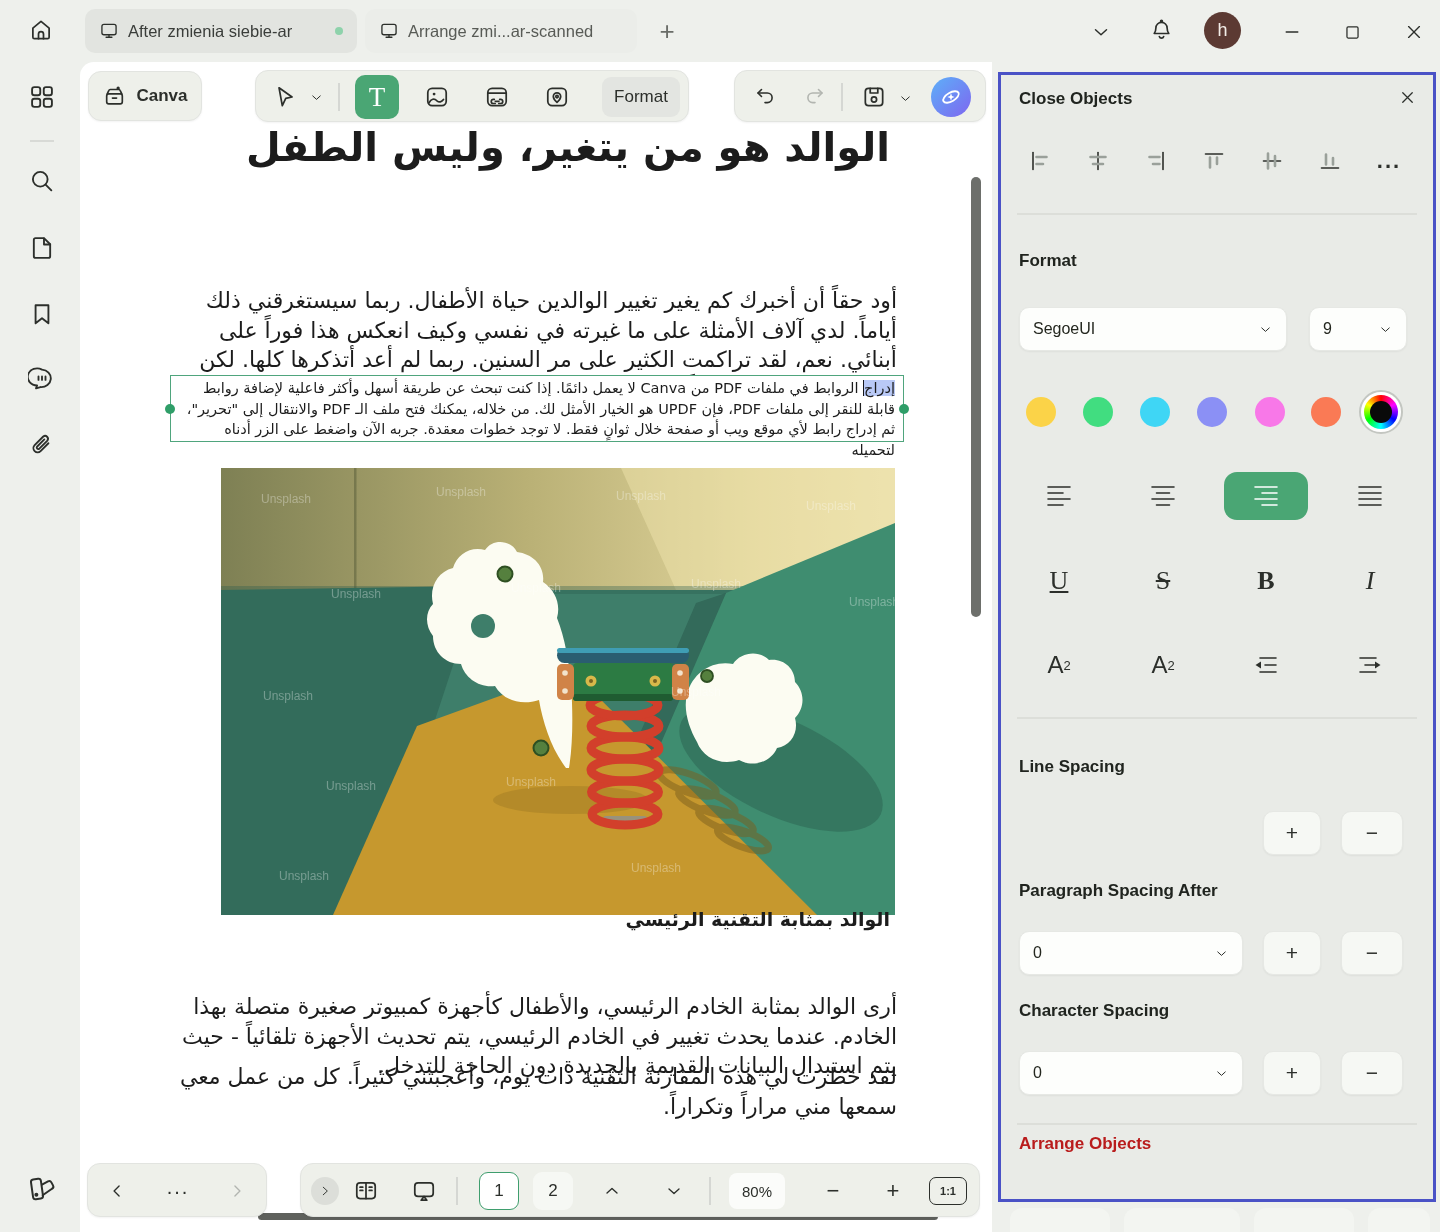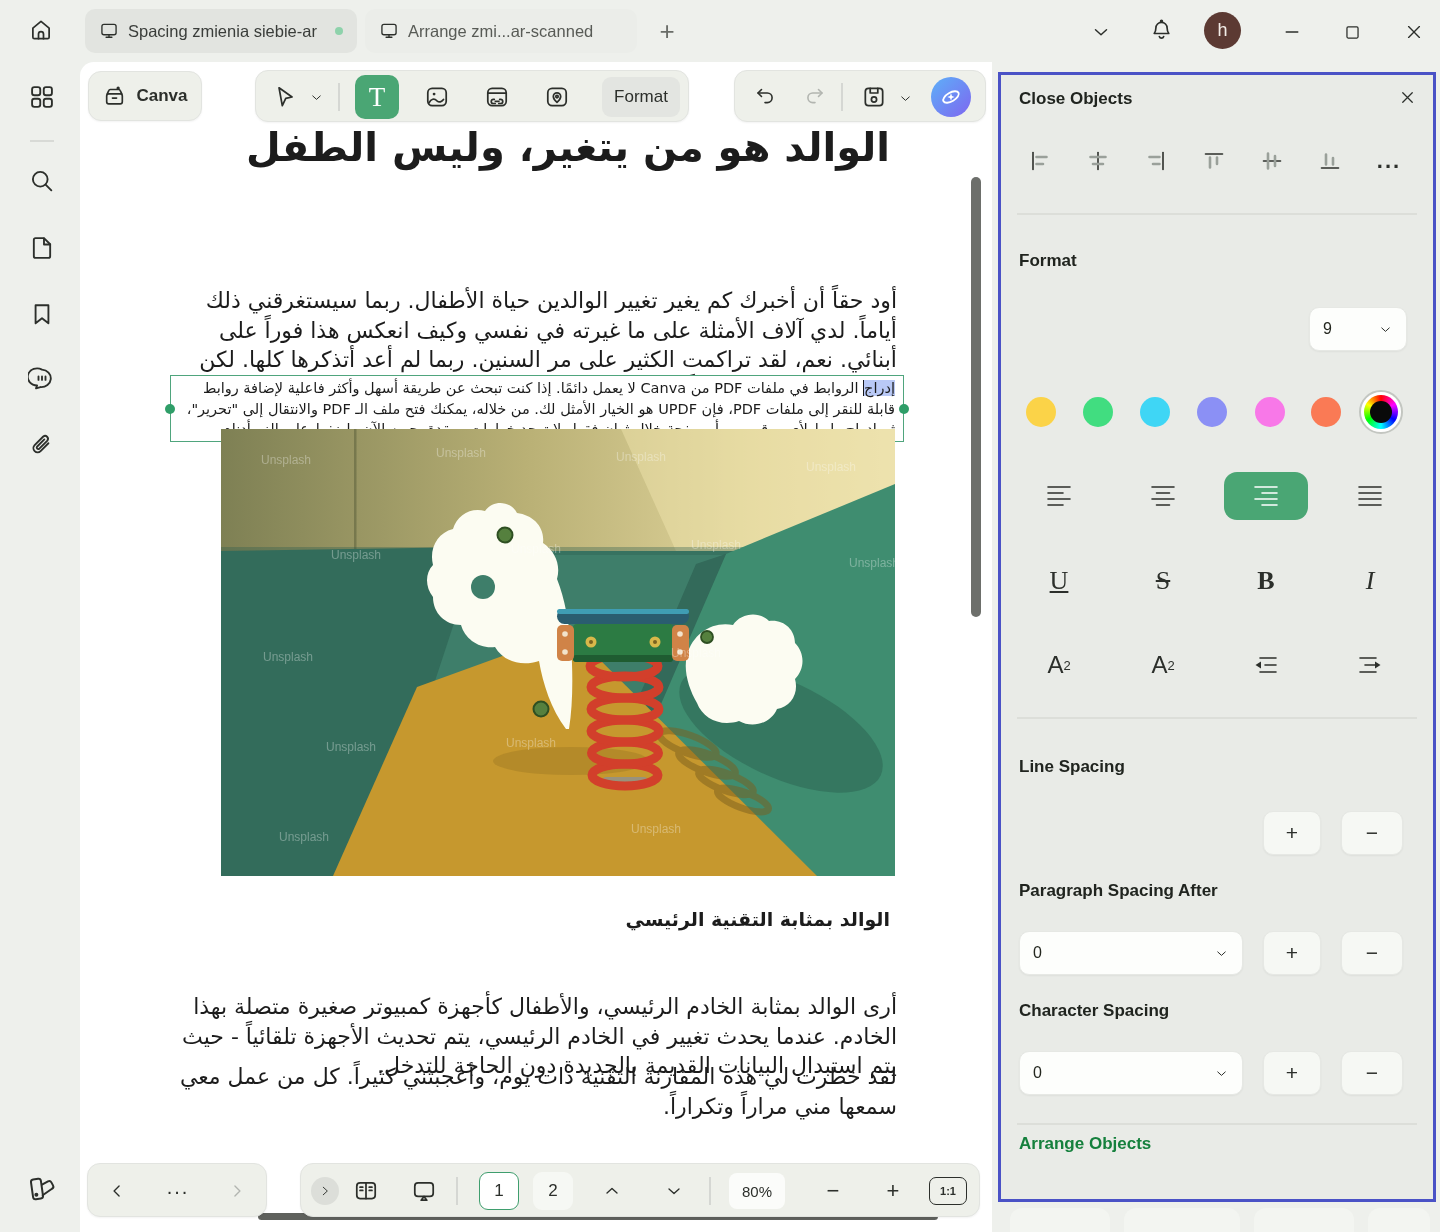--- a/index.html
+++ b/index.html
@@ -39,21 +39,21 @@
       <path d="M4.5 10.2 12 4l7.5 6.2V18.6a1.4 1.4 0 0 1-1.4 1.4H5.9a1.4 1.4 0 0 1-1.4-1.4Z"></path>
       <path d="M9.7 20v-4.3a2.3 2.3 0 0 1 4.6 0V20"></path>
     </svg>
 </div>
 
 <div class="tab" style="left:85px;width:272px;background:#e2e4e0">
   <svg class="ico" width="20" height="20" viewBox="0 0 24 24">
       <rect x="3.5" y="4" width="17" height="12.5" rx="2.5"></rect>
       <path d="M12 16.5v3M8.5 19.5h7"></path>
     </svg>
-  <span>Spacing zmienia siebie-ar</span>
+  <span>After zmienia siebie-ar</span>
   <span style="width:8px;height:8px;border-radius:50%;background:#8ed2ab;margin-left:auto"></span>
 </div>
 
 <div class="tab" style="left:365px;width:272px;background:#ebede9">
   <svg class="ico" width="20" height="20" viewBox="0 0 24 24">
       <rect x="3.5" y="4" width="17" height="12.5" rx="2.5"></rect>
       <path d="M12 16.5v3M8.5 19.5h7"></path>
     </svg>
   <span style="color:#585b56">Arrange zmi...ar-scanned</span>
 </div>
@@ -219,21 +219,21 @@
 <div class="abs ar" style="right:550px;top:124px;font-size:40px;font-weight:bold;white-space:nowrap">الوالد هو من يتغير، وليس الطفل</div>
 
 <div class="para ar" style="top:286px">أود حقاً أن أخبرك كم يغير تغيير الوالدين حياة الأطفال. ربما سيستغرقني ذلك أياماً. لدي آلاف الأمثلة على ما غيرته في نفسي وكيف انعكس هذا فوراً على أبنائي. نعم، لقد تراكمت الكثير على مر السنين. ربما لم أعد أتذكرها كلها. لكن قلبي الأم يختزنها جميعاً في سرية.</div>
 
 <div class="abs" style="left:170px;top:375px;width:734px;height:67px;border:1.5px solid #4fa57d;background:#fff">
   <div class="ar" style="padding:2px 8px;font-size:14.5px;line-height:20.5px"><span class="hl">إدراج</span><span> الروابط في ملفات PDF من Canva لا يعمل دائمًا. إذا كنت تبحث عن طريقة أسهل وأكثر فاعلية لإضافة روابط قابلة للنقر إلى ملفات PDF، فإن UPDF هو الخيار الأمثل لك. من خلاله، يمكنك فتح ملف الـ PDF والانتقال إلى "تحرير"، ثم إدراج رابط لأي موقع ويب أو صفحة خلال ثوانٍ فقط. لا توجد خطوات معقدة. جربه الآن واضغط على الزر أدناه لتحميله</span></div>
   <div class="abs" style="left:-6px;top:28px;width:10px;height:10px;border-radius:50%;background:#2f9e68"></div>
   <div class="abs" style="right:-6px;top:28px;width:10px;height:10px;border-radius:50%;background:#2f9e68"></div>
 </div>
 
-<div class="abs" style="left:221px;top:429px;width:750px;height:447px">
+<div class="abs" style="left:221px;top:468px;width:750px;height:447px">
 <svg width="674" height="447" viewBox="0 0 674 447">
   <defs>
     <linearGradient id="wg" x1="0" y1="0" x2="1" y2="0">
       <stop offset="0" stop-color="#7e8054"></stop>
           <stop offset="0.45" stop-color="#b9b075"></stop>
       <stop offset="0.8" stop-color="#e0d49b"></stop>
           <stop offset="1" stop-color="#eadfad"></stop>
     </linearGradient>
   </defs>
   <rect width="674" height="447" fill="#3e7e6a"></rect>
@@ -400,20 +400,26 @@
     <svg class="ico gray2" width="24" height="24" viewBox="0 0 24 24">
         <path d="M3.5 19h17"></path>
         <path class="bar" d="M8 5.5v10M15 9v6.5"></path>
       </svg>
   </div>
   <div class="abs ctr" style="left:368px;top:66px;width:40px;height:40px;font-size:22px;font-weight:bold;letter-spacing:2px;cursor:pointer">...</div>
 
   <div class="pdiv" style="top:138px"></div>
   <div class="phead" style="top:176px">Format</div>
 
+  <div class="ddrop" style="left:18px;top:232px;width:268px;height:44px;cursor:pointer">
+    <span>SegoeUI</span>
+    <svg class="ico" width="15" height="15" viewBox="0 0 24 24">
+        <path d="M6 9.5l6 5.5 6-5.5"></path>
+      </svg>
+  </div>
   <div class="ddrop" style="left:308px;top:232px;width:98px;height:44px;cursor:pointer">
     <span>9</span>
     <svg class="ico" width="15" height="15" viewBox="0 0 24 24">
         <path d="M6 9.5l6 5.5 6-5.5"></path>
       </svg>
   </div>
 
   <div class="swatch" style="left: 25px; top: 322px; background: rgb(251, 211, 72);"></div>
   <div class="swatch" style="left: 82px; top: 322px; background: rgb(65, 221, 128);"></div>
   <div class="swatch" style="left: 139px; top: 322px; background: rgb(63, 214, 245);"></div>
@@ -500,19 +506,19 @@
   <div class="ddrop" style="left:18px;top:976px;width:224px;height:44px;cursor:pointer">
     <span>0</span>
     <svg class="ico" width="15" height="15" viewBox="0 0 24 24">
         <path d="M6 9.5l6 5.5 6-5.5"></path>
       </svg>
   </div>
   <div class="pmbtn" style="left:262px;top:976px;width:58px;height:44px;cursor:pointer">+</div>
   <div class="pmbtn" style="left:340px;top:976px;width:62px;height:44px;cursor:pointer">−</div>
 
   <div class="pdiv" style="top:1048px"></div>
-  <div class="phead" style="top:1059px;color:#15803d">Arrange Objects</div>
+  <div class="phead" style="top:1059px;color:#b91c1c">Arrange Objects</div>
 </aside>
 
 <div class="abs" style="left:1010px;top:1208px;width:100px;height:40px;border-radius:12px;background:#f3f5f1"></div>
 <div class="abs" style="left:1124px;top:1208px;width:116px;height:40px;border-radius:12px;background:#f3f5f1"></div>
 <div class="abs" style="left:1254px;top:1208px;width:100px;height:40px;border-radius:12px;background:#f3f5f1"></div>
 <div class="abs" style="left:1368px;top:1208px;width:62px;height:40px;border-radius:12px;background:#f3f5f1"></div>
 
 </body></html>

